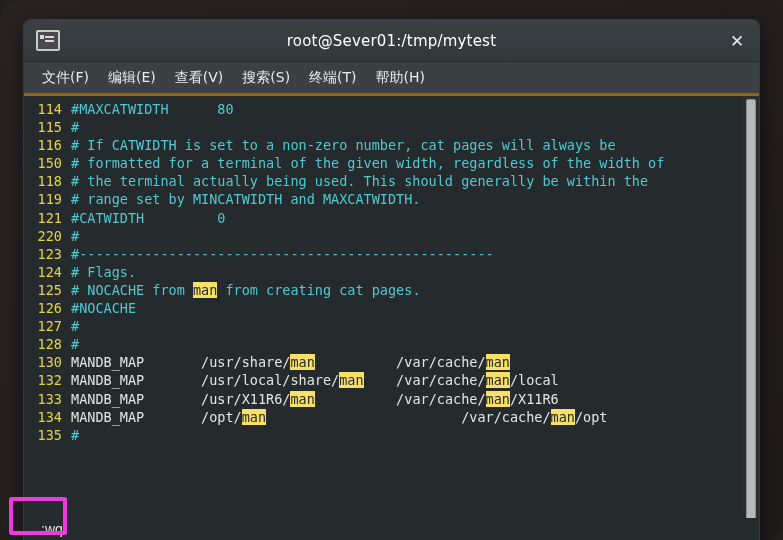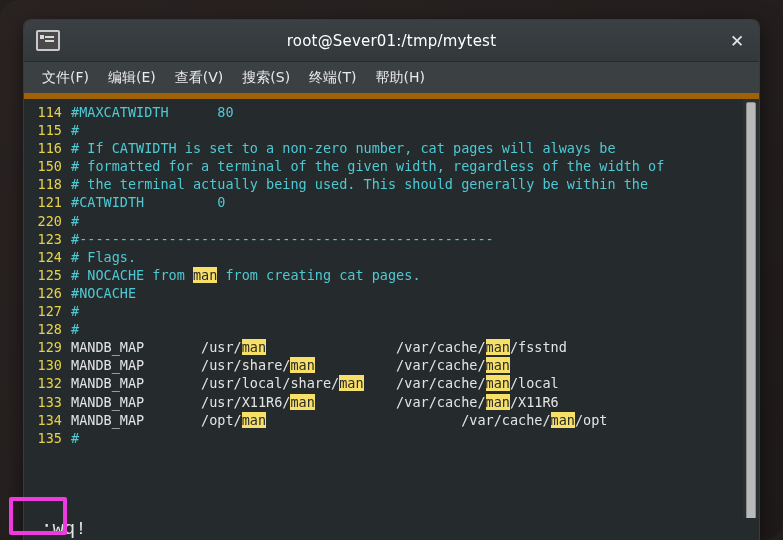--- a/index.html
+++ b/index.html
@@ -87,21 +87,21 @@
     justify-content: center;
     color: #e4e4e4;
     font-size: 17px;
     cursor: pointer;
   }
 
   
   #menubar {
     height: 31px;
     background: #3b4043;
-    border-bottom: 6px solid #a16207;
+    border-bottom: 3px solid #a16207;
     display: flex;
     align-items: center;
     padding-left: 10px;
   }
   .menu-item {
     font-size: 14px;
     color: #eaeaea;
     padding: 3px 8px;
     margin-right: 3px;
     border-radius: 3px;
@@ -162,22 +162,22 @@
 
   
   #statusline {
     position: absolute;
     left: 0; bottom: 0;
     width: 735px;
     height: 22px;
     line-height: 22px;
     background: #252b2c;
     color: #e4e4e4;
-    font-family: Liberation Mono, monospace;
-    font-size: 19px;
+    font-family: Liberation Sans, sans-serif;
+    font-size: 14px;
     white-space: pre;
     padding-left: 17px;
     box-sizing: border-box;
   }
 
   
   #annotation-box {
     position: absolute;
     left: 9px;
     top: 497px;
@@ -211,29 +211,29 @@
       <div class="menu-item">帮助(H)</div>
     </div>
 
     <div id="terminal">
       <div id="term-inner">
           <div class="line"><span class="ln">114</span><span class="gap"></span><span class="">#MAXCATWIDTH      80</span></div>
           <div class="line"><span class="ln">115</span><span class="gap"></span><span class="">#</span></div>
           <div class="line"><span class="ln">116</span><span class="gap"></span><span class=""># If CATWIDTH is set to a non-zero number, cat pages will always be</span></div>
           <div class="line"><span class="ln">150</span><span class="gap"></span><span class=""># formatted for a terminal of the given width, regardless of the width of</span></div>
           <div class="line"><span class="ln">118</span><span class="gap"></span><span class=""># the terminal actually being used. This should generally be within the</span></div>
+          <div class="line"><span class="ln">119</span><span class="gap"></span><span class=""># range set by MINCATWIDTH and MAXCATWIDTH.</span></div>
           <div class="line"><span class="ln">121</span><span class="gap"></span><span class="">#CATWIDTH         0</span></div>
           <div class="line"><span class="ln">220</span><span class="gap"></span><span class="">#</span></div>
           <div class="line"><span class="ln">123</span><span class="gap"></span><span class="">#---------------------------------------------------</span></div>
           <div class="line"><span class="ln">124</span><span class="gap"></span><span class=""># Flags.</span></div>
           <div class="line"><span class="ln">125</span><span class="gap"></span><span class=""># NOCACHE from </span><span class="hl">man</span><span class=""> from creating cat pages.</span></div>
           <div class="line"><span class="ln">126</span><span class="gap"></span><span class="">#NOCACHE</span></div>
           <div class="line"><span class="ln">127</span><span class="gap"></span><span class="">#</span></div>
           <div class="line"><span class="ln">128</span><span class="gap"></span><span class="">#</span></div>
-          <div class="line"><span class="ln">129</span><span class="gap"></span><span class="plain">MANDB_MAP       /usr/</span><span class="hl">man</span><span class="plain">                /var/cache/</span><span class="hl">man</span><span class="plain">/fsstnd</span></div>
           <div class="line"><span class="ln">130</span><span class="gap"></span><span class="plain">MANDB_MAP       /usr/share/</span><span class="hl">man</span><span class="plain">          /var/cache/</span><span class="hl">man</span></div>
           <div class="line"><span class="ln">132</span><span class="gap"></span><span class="plain">MANDB_MAP       /usr/local/share/</span><span class="hl">man</span><span class="plain">    /var/cache/</span><span class="hl">man</span><span class="plain">/local</span></div>
           <div class="line"><span class="ln">133</span><span class="gap"></span><span class="plain">MANDB_MAP       /usr/X11R6/</span><span class="hl">man</span><span class="plain">          /var/cache/</span><span class="hl">man</span><span class="plain">/X11R6</span></div>
           <div class="line"><span class="ln">134</span><span class="gap"></span><span class="plain">MANDB_MAP       /opt/</span><span class="hl">man</span><span class="plain">                        /var/cache/</span><span class="hl">man</span><span class="plain">/opt</span></div>
           <div class="line"><span class="ln">135</span><span class="gap"></span><span class="">#</span></div>
         </div>
 
       <div id="scrollbar-track">
         <div id="scrollbar-thumb"></div>
       </div>

